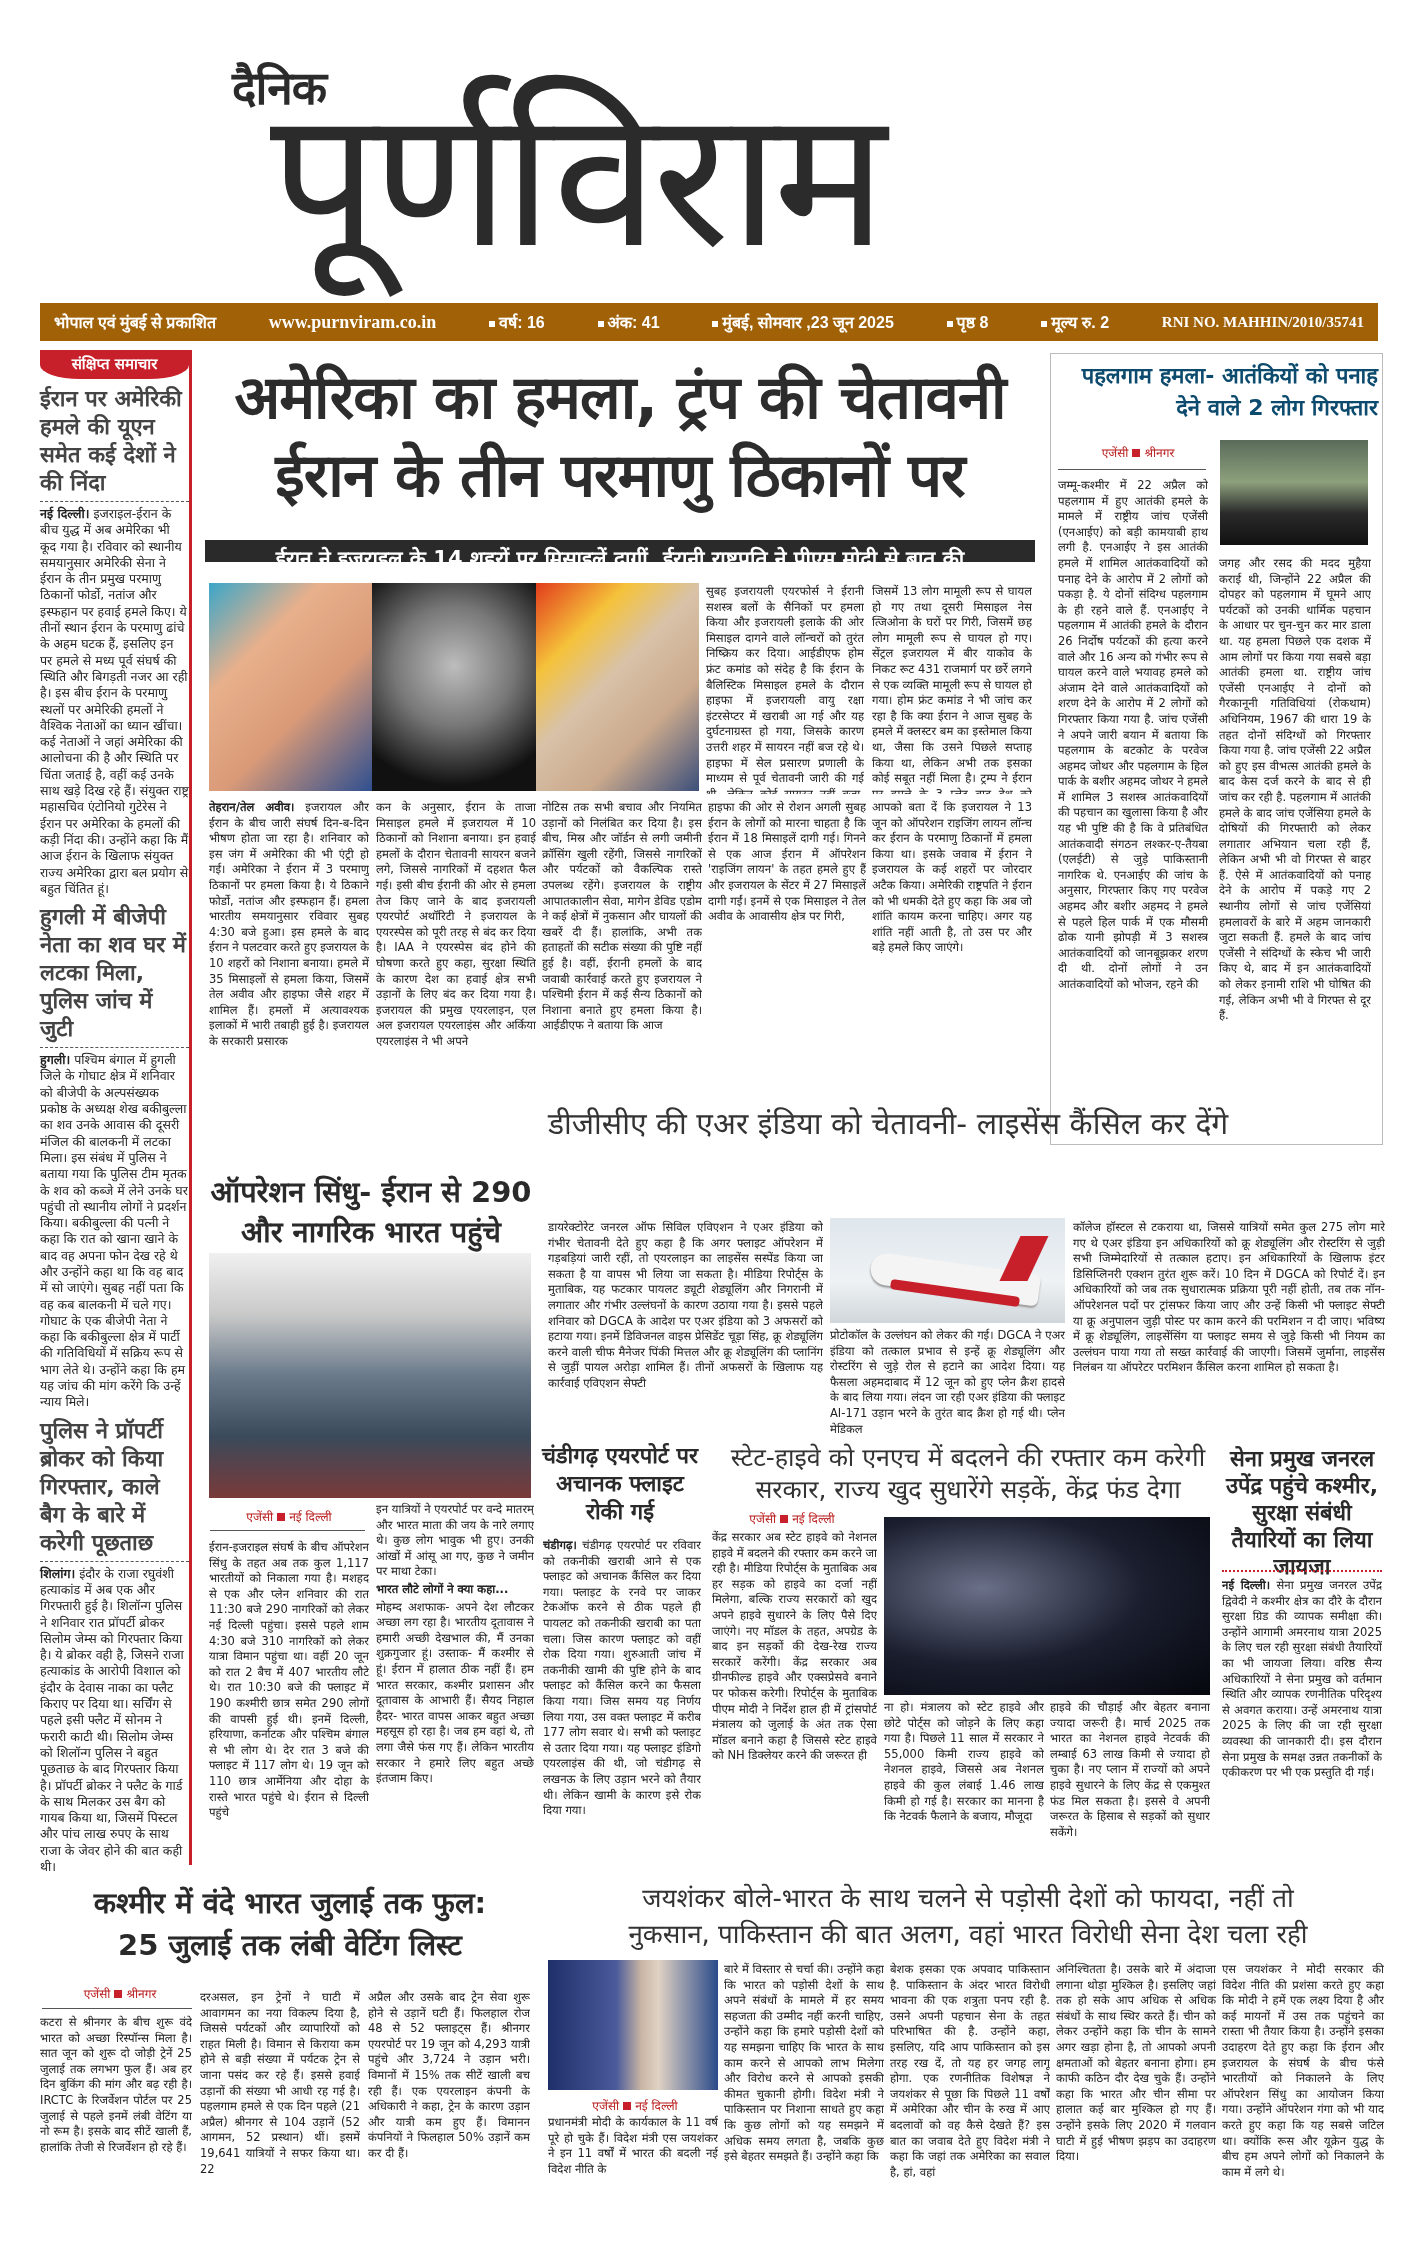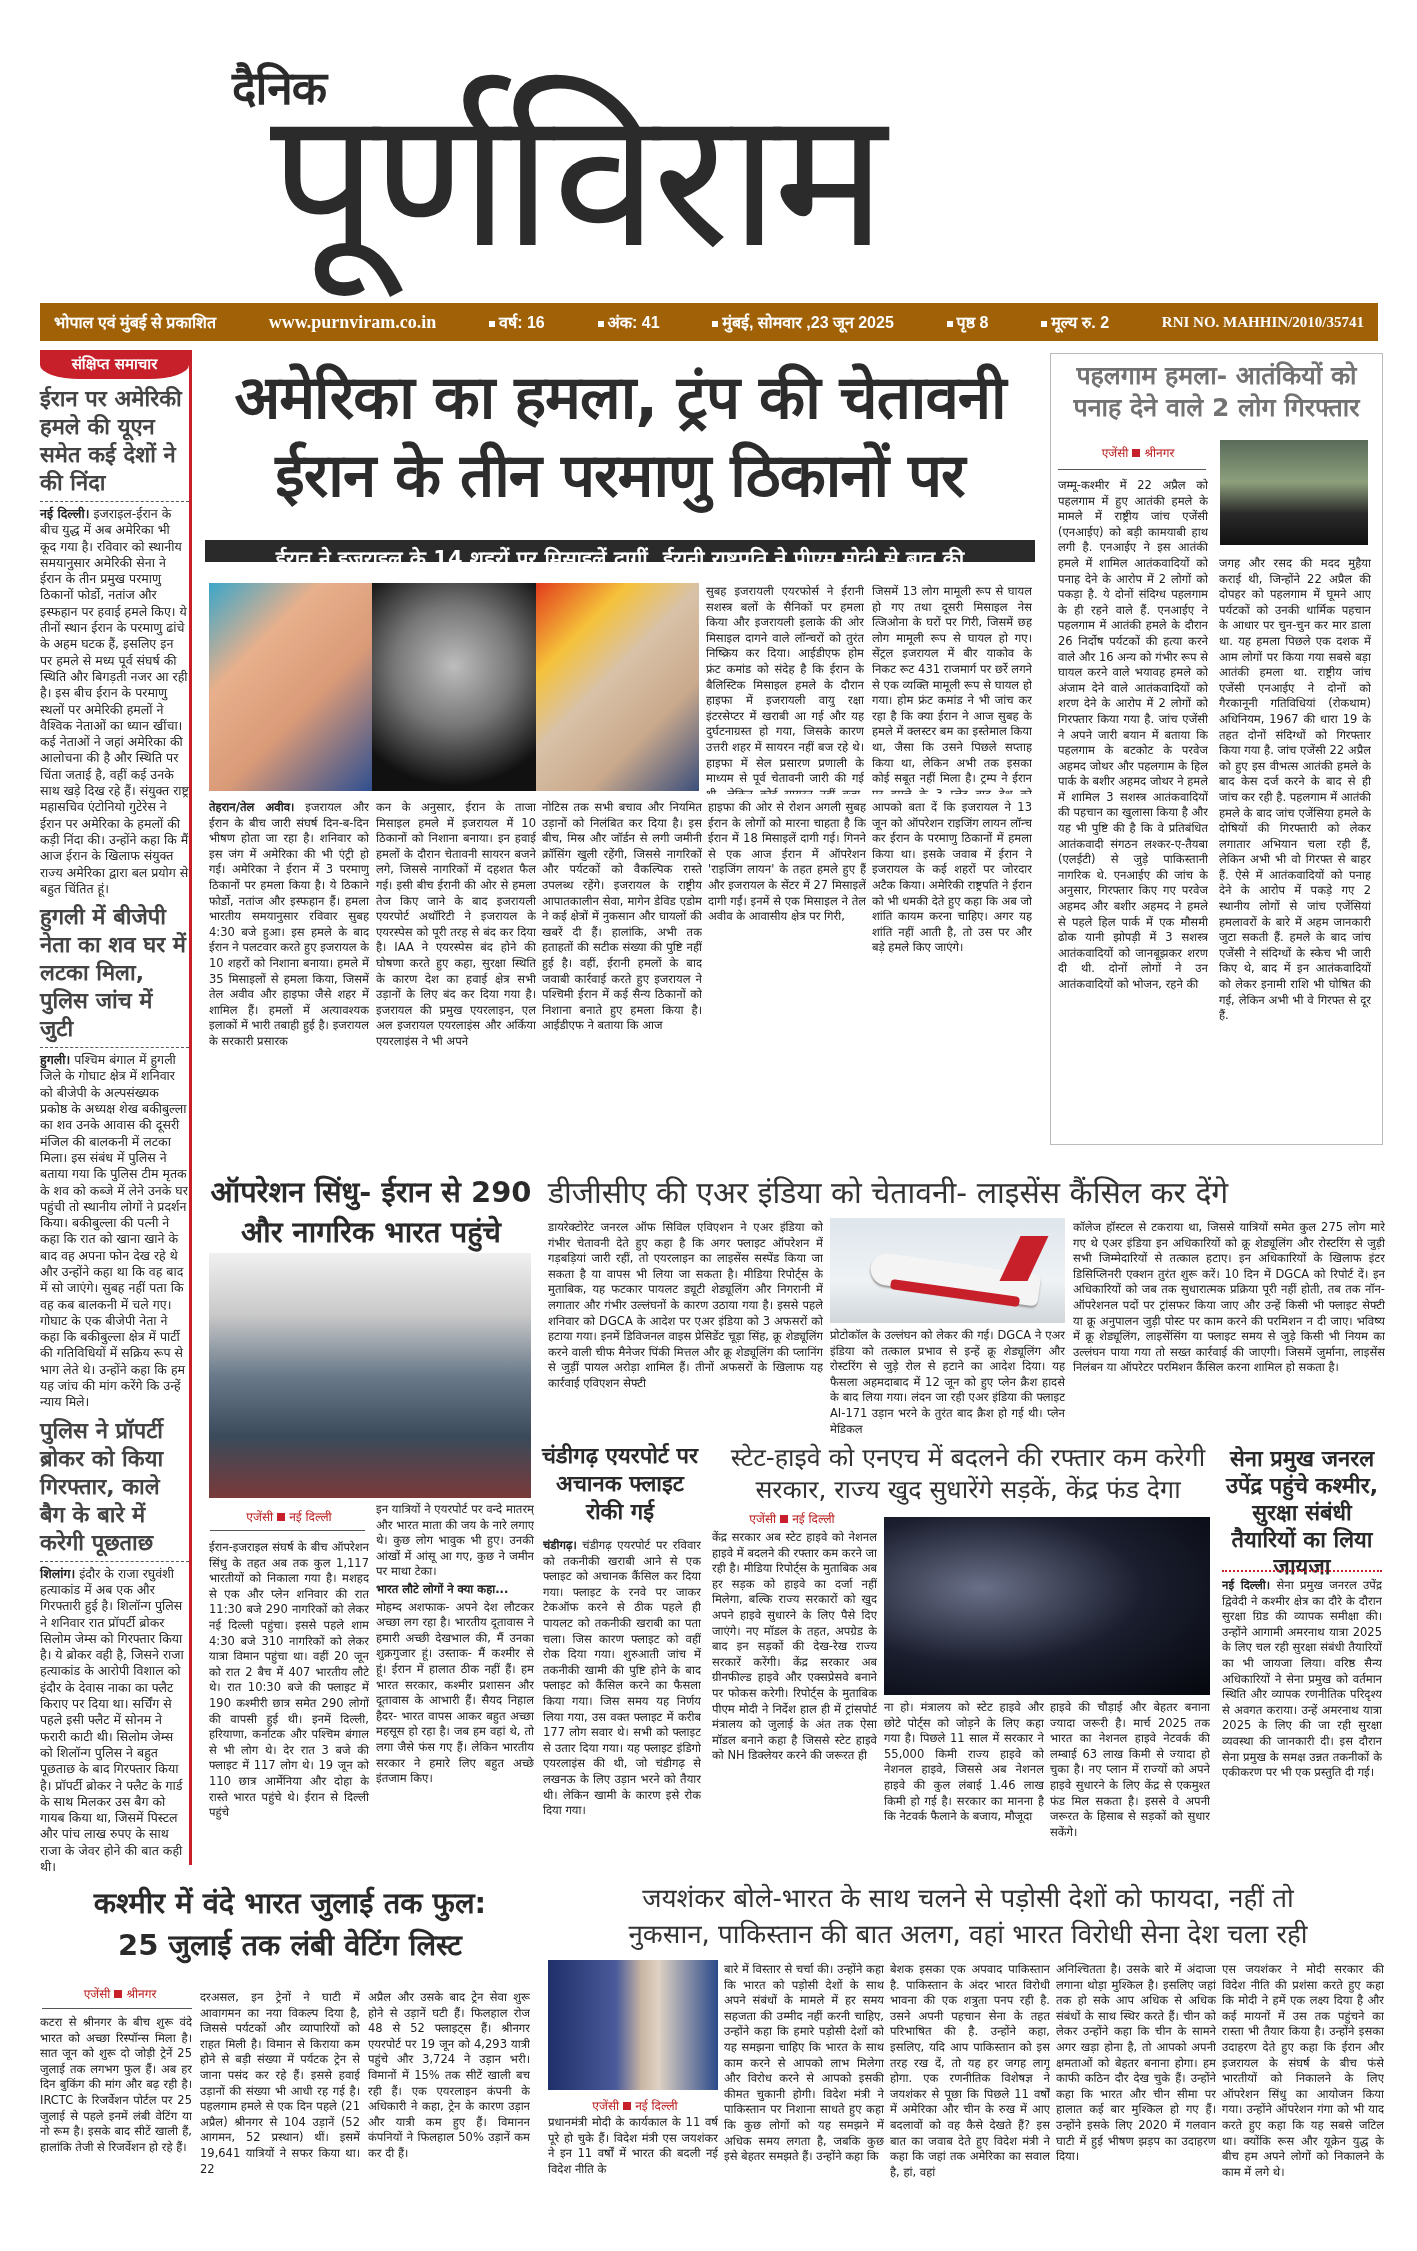--- a/index.html
+++ b/index.html
@@ -32,21 +32,21 @@
   .face { flex: 1; position: relative; }
   .face.trump { background: linear-gradient(135deg,#3aa6c9 0%,#e8b08c 30%,#d99a78 60%,#2f4f90 100%); }
   .face.khamenei { background: radial-gradient(circle at 50% 40%, #bdbdbd 0%, #777 40%, #111 80%); }
   .face.netanyahu { background: linear-gradient(135deg,#e23c1c 0%,#f5c23a 25%,#d8c2a8 45%,#caa98c 70%,#3c4f7b 100%); }
 
   .col-text { font-size: 11.5px; line-height: 15.6px; text-align: justify; color: #222; }
   .col-text b { font-weight: bold; }
 
   
   .rbox { left: 1050px; top: 353px; width: 333px; height: 792px; border: 1px solid #bbb; }
-  .rbox-head { font-size: 25px; font-weight: bold; text-align: center; line-height: 32px; color: #737373; padding: 6px 4px 0; }
+  .rbox-head { font-size: 22px; font-weight: bold; text-align: right; line-height: 32px; color: #0c4a6e; padding: 6px 4px 0; }
   .byline { font-size: 12px; color: #b91c1c; text-align: center; }
   .byline .redsq { display: inline-block; width: 8px; height: 8px; background: #c8202a; margin: 0 4px; }
   .photo-kashmir { background: linear-gradient(180deg,#5a6b5a 0%,#8da07c 40%,#2a2a2a 70%,#111 100%); }
 
   
   .sec-head { font-size: 28px; font-weight: bold; line-height: 40px; color: #2a2a2a; }
   .sec-thin { font-weight: normal; color: #333; }
   .photo-sindhu { background: linear-gradient(180deg,#f0f0f0 0%,#c9c9c9 25%,#6a7a8a 50%,#3a4a5a 75%,#7a3a3a 100%); }
   .photo-plane { background: linear-gradient(180deg,#dfe6ec 0%,#eef2f5 60%,#d0d6da 100%); }
   .plane-body { position: absolute; left: 40px; top: 45px; width: 170px; height: 32px; background: #f4f4f4; border-radius: 20px 8px 8px 20px; box-shadow: 0 2px 2px #999; transform: rotate(8deg); }
@@ -125,21 +125,21 @@
 <div class="abs photo-sindhu" style="left:209px; top:1253px; width:322px; height:245px;"></div>
 <div class="abs byline" style="left:209px; top:1508px; width:160px;"><span>एजेंसी</span><i class="redsq"></i><span>नई दिल्ली</span></div>
 <div class="abs hr" style="left:210px; top:1530px; width:155px;"></div>
 <div class="abs col-text" style="left:209px; top:1540px; width:160px; height:330px; overflow:hidden;">ईरान-इजराइल संघर्ष के बीच ऑपरेशन सिंधु के तहत अब तक कुल 1,117 भारतीयों को निकाला गया है। मशहद से एक और प्लेन शनिवार की रात 11:30 बजे 290 नागरिकों को लेकर नई दिल्ली पहुंचा। इससे पहले शाम 4:30 बजे 310 नागरिकों को लेकर यात्रा विमान पहुंचा था। वहीं 20 जून को रात 2 बैच में 407 भारतीय लौटे थे। रात 10:30 बजे की फ्लाइट में 190 कश्मीरी छात्र समेत 290 लोगों की वापसी हुई थी। इनमें दिल्ली, हरियाणा, कर्नाटक और पश्चिम बंगाल से भी लोग थे। देर रात 3 बजे की फ्लाइट में 117 लोग थे। 19 जून को 110 छात्र आर्मेनिया और दोहा के रास्ते भारत पहुंचे थे। ईरान से दिल्ली पहुंचे</div>
 <div class="abs col-text" style="left:376px; top:1502px; width:158px; height:370px; overflow:hidden;">
   <span>इन यात्रियों ने एयरपोर्ट पर वन्दे मातरम् और भारत माता की जय के नारे लगाए थे। कुछ लोग भावुक भी हुए। उनकी आंखों में आंसू आ गए, कुछ ने जमीन पर माथा टेका।</span>
   <div style="font-weight:bold; margin:2px 0;">भारत लौटे लोगों ने क्या कहा...</div>
   <span>मोहम्द अशफाक- अपने देश लौटकर अच्छा लग रहा है। भारतीय दूतावास ने हमारी अच्छी देखभाल की, मैं उनका शुक्रगुजार हूं। उस्ताक- मैं कश्मीर से हूं। ईरान में हालात ठीक नहीं हैं। हम भारत सरकार, कश्मीर प्रशासन और दूतावास के आभारी हैं। सैयद निहाल हैदर- भारत वापस आकर बहुत अच्छा महसूस हो रहा है। जब हम वहां थे, तो लगा जैसे फंस गए हैं। लेकिन भारतीय सरकार ने हमारे लिए बहुत अच्छे इंतजाम किए।</span>
 </div>
 
-<div class="abs sec-head sec-thin" style="left:548px; top:1173px; width:840px; font-size:30px;">डीजीसीए की एअर इंडिया को चेतावनी- लाइसेंस कैंसिल कर देंगे</div>
+<div class="abs sec-head sec-thin" style="left:548px; top:1104px; width:840px; font-size:30px;">डीजीसीए की एअर इंडिया को चेतावनी- लाइसेंस कैंसिल कर देंगे</div>
 <div class="abs col-text" style="left:548px; top:1220px; width:275px; height:215px; overflow:hidden;">डायरेक्टोरेट जनरल ऑफ सिविल एविएशन ने एअर इंडिया को गंभीर चेतावनी देते हुए कहा है कि अगर फ्लाइट ऑपरेशन में गड़बड़ियां जारी रहीं, तो एयरलाइन का लाइसेंस सस्पेंड किया जा सकता है या वापस भी लिया जा सकता है। मीडिया रिपोर्ट्स के मुताबिक, यह फटकार पायलट ड्यूटी शेड्यूलिंग और निगरानी में लगातार और गंभीर उल्लंघनों के कारण उठाया गया है। इससे पहले शनिवार को DGCA के आदेश पर एअर इंडिया को 3 अफसरों को हटाया गया। इनमें डिविजनल वाइस प्रेसिडेंट चूड़ा सिंह, क्रू शेड्यूलिंग करने वाली चीफ मैनेजर पिंकी मित्तल और क्रू शेड्यूलिंग की प्लानिंग से जुड़ीं पायल अरोड़ा शामिल हैं। तीनों अफसरों के खिलाफ यह कार्रवाई एविएशन सेफ्टी</div>
 <div class="abs photo-plane" style="left:830px; top:1218px; width:235px; height:105px; overflow:hidden;">
   <div class="plane-body"></div>
   <div class="plane-tail"></div>
   <div class="plane-belly"></div>
 </div>
 <div class="abs col-text" style="left:830px; top:1328px; width:235px; height:108px; overflow:hidden;">प्रोटोकॉल के उल्लंघन को लेकर की गई। DGCA ने एअर इंडिया को तत्काल प्रभाव से इन्हें क्रू शेड्यूलिंग और रोस्टरिंग से जुड़े रोल से हटाने का आदेश दिया। यह फैसला अहमदाबाद में 12 जून को हुए प्लेन क्रैश हादसे के बाद लिया गया। लंदन जा रही एअर इंडिया की फ्लाइट AI-171 उड़ान भरने के तुरंत बाद क्रैश हो गई थी। प्लेन मेडिकल</div>
 <div class="abs col-text" style="left:1073px; top:1220px; width:312px; height:215px; overflow:hidden;">कॉलेज हॉस्टल से टकराया था, जिससे यात्रियों समेत कुल 275 लोग मारे गए थे एअर इंडिया इन अधिकारियों को क्रू शेड्यूलिंग और रोस्टरिंग से जुड़ी सभी जिम्मेदारियों से तत्काल हटाए। इन अधिकारियों के खिलाफ इंटर डिसिप्लिनरी एक्शन तुरंत शुरू करें। 10 दिन में DGCA को रिपोर्ट दें। इन अधिकारियों को जब तक सुधारात्मक प्रक्रिया पूरी नहीं होती, तब तक नॉन-ऑपरेशनल पदों पर ट्रांसफर किया जाए और उन्हें किसी भी फ्लाइट सेफ्टी या क्रू अनुपालन जुड़ी पोस्ट पर काम करने की परमिशन न दी जाए। भविष्य में क्रू शेड्यूलिंग, लाइसेंसिंग या फ्लाइट समय से जुड़े किसी भी नियम का उल्लंघन पाया गया तो सख्त कार्रवाई की जाएगी। जिसमें जुर्माना, लाइसेंस निलंबन या ऑपरेटर परमिशन कैंसिल करना शामिल हो सकता है।</div>
 
 <div class="abs sec-head" style="left:540px; top:1442px; width:160px; text-align:center; font-size:22px; line-height:28px;">चंडीगढ़ एयरपोर्ट पर अचानक फ्लाइट रोकी गई</div>

